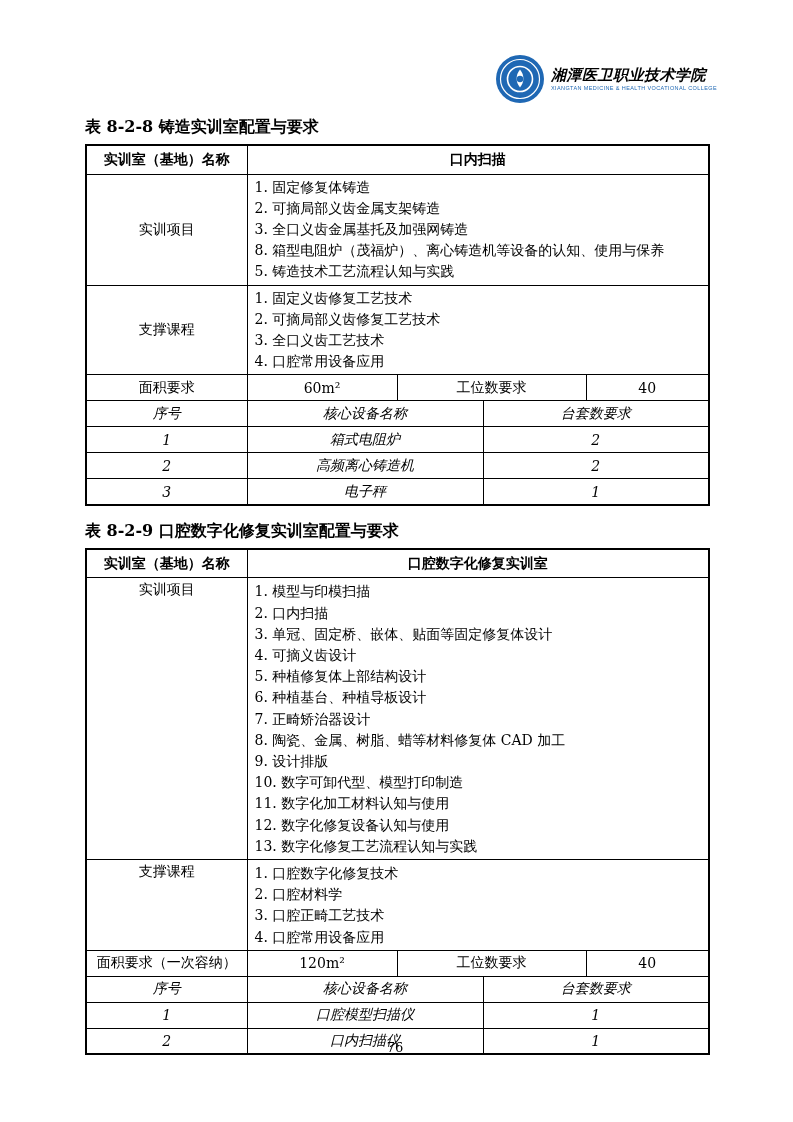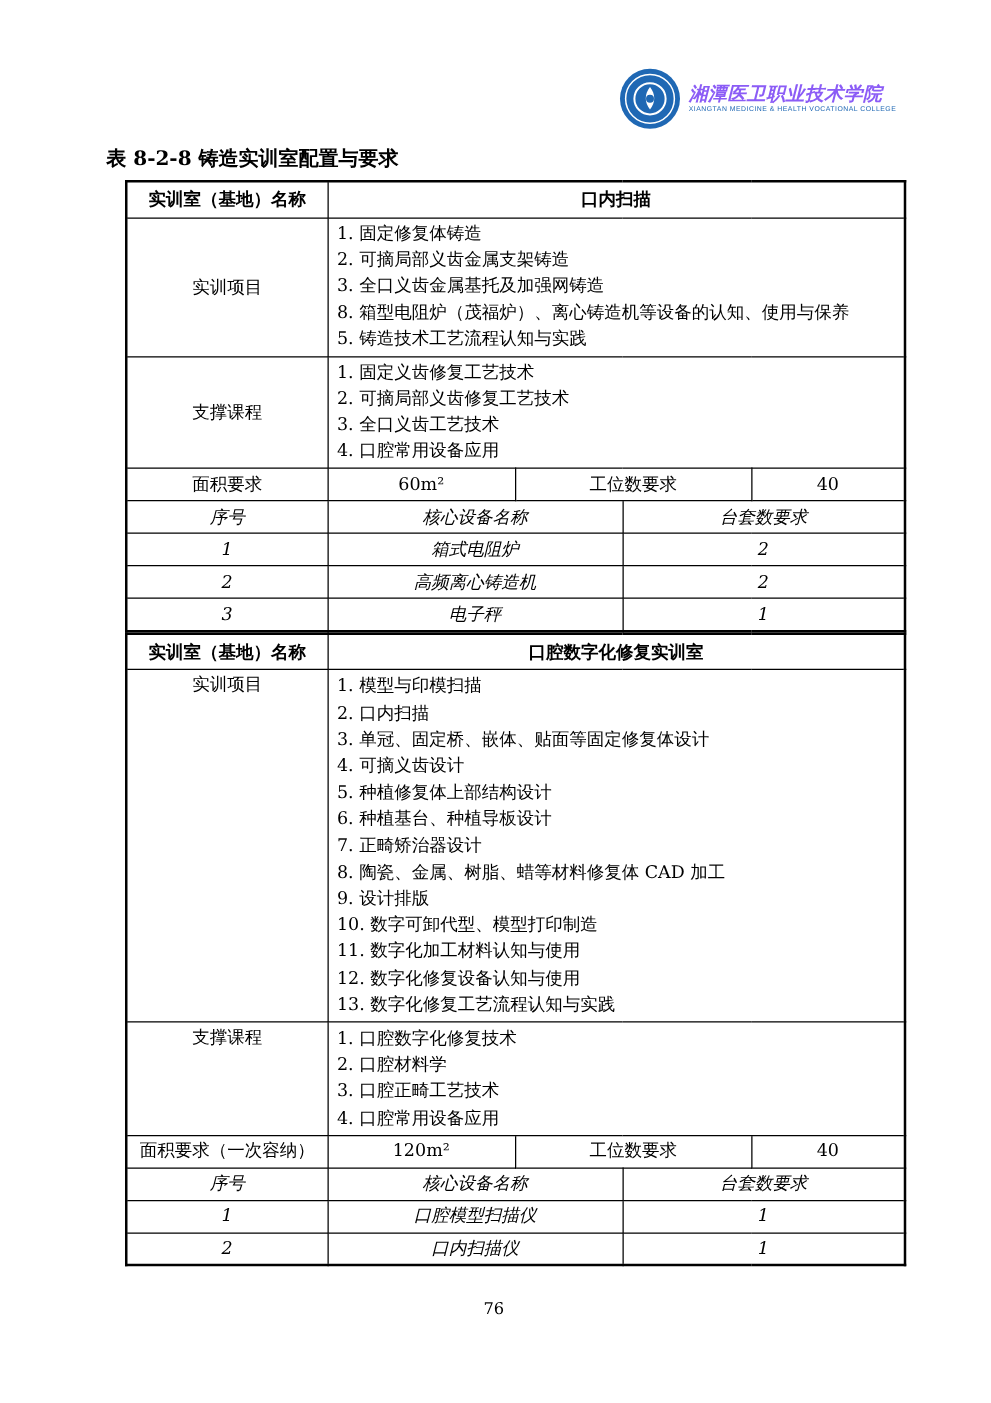--- a/index.html
+++ b/index.html
@@ -6,36 +6,36 @@
   html,body { background:#ffffff; }
   .page {
     position:relative; width:793px; height:1122px; background:#ffffff;
     font-family:"DejaVu Serif","Liberation Serif",serif; color:#000;
     overflow:hidden; margin:0 auto;
   }
   
   .logo { position:absolute; top:54px; right:76px; display:flex; align-items:center; gap:6px; }
   .logo-text { display:flex; flex-direction:column; align-items:flex-start; }
   .logo-zh {
-    color:#8b5cf6; font-weight:bold; font-style:italic;
+    color:#000000; font-weight:bold; font-style:italic;
     font-size:15px; letter-spacing:0.5px; line-height:18px; white-space:nowrap;
   }
   .logo-en {
     color:#1f68b4; font-size:5.5px; letter-spacing:0.4px; line-height:8px;
     font-family:"Liberation Sans","DejaVu Sans",sans-serif; white-space:nowrap;
   }
   
   .content { position:absolute; left:85px; top:117px; width:623px; }
   .table-title {
     text-align:left; font-weight:bold; font-size:16px; line-height:20px;
   }
   .title-1 { margin-bottom:7px; }
   .title-2 { margin-top:15px; margin-bottom:7px; }
   
-  table.doc-table { border-collapse:collapse; table-layout:fixed; width:623px; border:2px solid #000;margin-left:15px; }
+  table.doc-table { border-collapse:collapse; table-layout:fixed; width:623px; border:2px solid #000; }
   table.doc-table td { border:1.5px solid #000; font-size:14px; overflow:hidden; }
   td.c { text-align:center; vertical-align:middle; padding:1px 2px; }
   td.bold { font-weight:bold; }
   td.list {
     text-align:left; vertical-align:middle; padding:2px 4px 2px 7px;
     line-height:21.2px; white-space:pre-line;
   }
   td.vtop { vertical-align:top; padding-top:3px; }
   tr.row-head { height:29px; }
   tr.row-area { height:26px; }
@@ -124,20 +124,21 @@
         <td class="c" colspan="2">2</td>
       </tr>
       <tr class="row-eq">
         <td class="c">3</td>
         <td class="c" colspan="2">电子秤</td>
         <td class="c" colspan="2">1</td>
       </tr>
     </tbody>
       </table>
 
+    <div class="table-title title-2">表 8-2-9  口腔数字化修复实训室配置与要求</div>
 
     <table class="doc-table">
       <colgroup>
           <col style="width:161px">
           <col style="width:150px">
           <col style="width:86px">
           <col style="width:103px">
           <col style="width:123px">
         </colgroup>
       <tbody>

